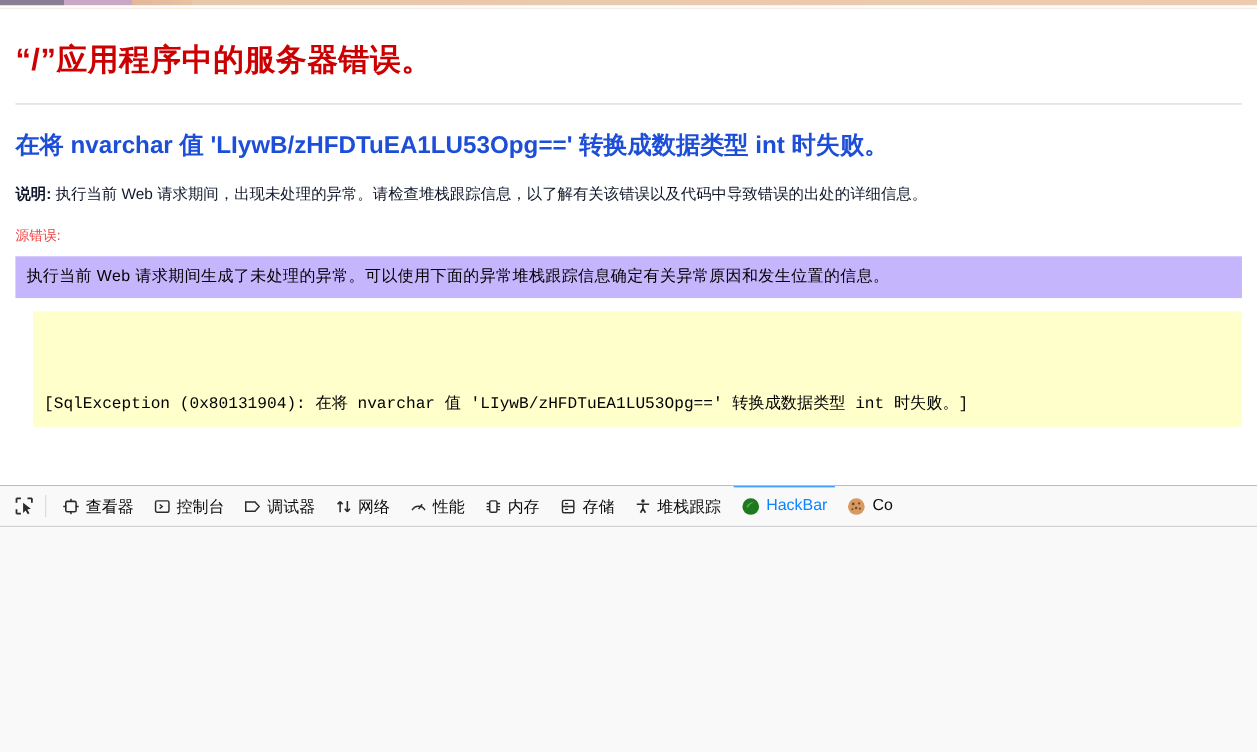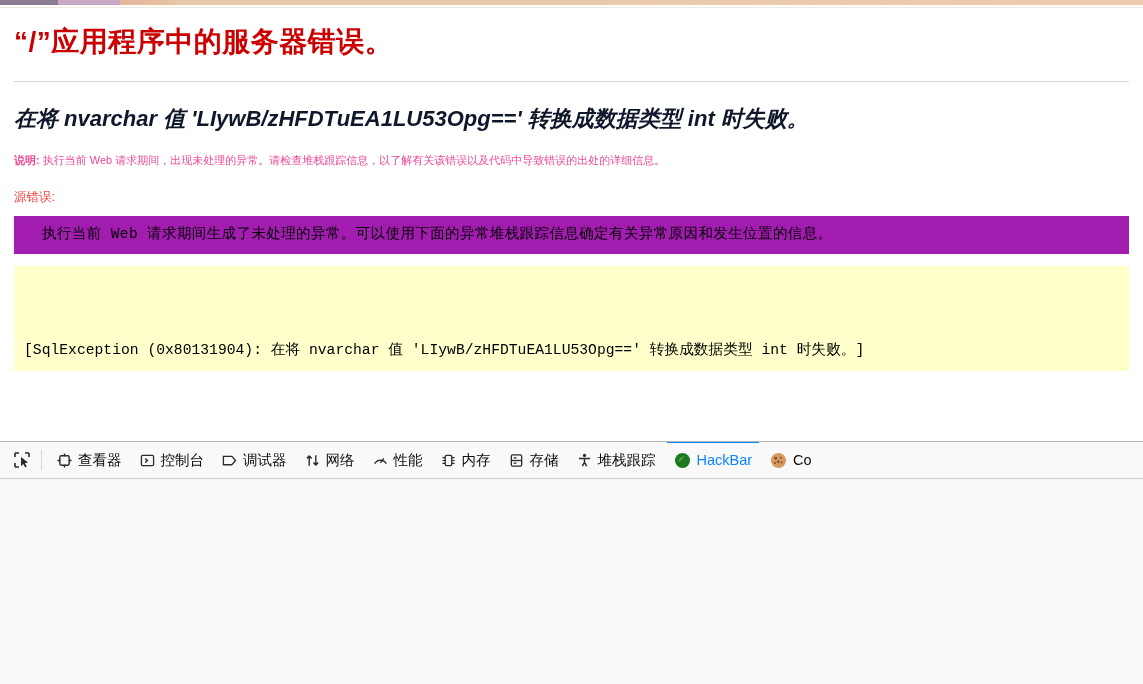--- a/index.html
+++ b/index.html
@@ -23,75 +23,74 @@
   }
   #top-progress-rest {
     position: absolute; top: 5px; left: 0;
     width: 1143px; height: 3px;
     background: #ffffff;
     border-bottom: 1px solid #f1e9df;
   }
 
   
   #error-page {
-    position: absolute; top: 9px; left: 0;
+    position: absolute; top: 22px; left: 0;
     width: 1143px; height: 432px;
     overflow: hidden;
     background: #ffffff;
     padding: 0 14px;
   }
   .err-title {
     color: #cc0000;
     font-size: 28px;
     font-weight: bold;
     margin: 14px 0 0 0;
     letter-spacing: 0.5px;
   }
   .err-hr {
     border: none;
     border-top: 1px solid #d4d4d4;
     margin: 20px 0 0 0;
   }
   .err-subtitle {
-    color: #0f172a;
+    color: #1d4ed8;
     font-size: 22px;
-    font-style: italic;
     font-weight: bold;
     margin: 22px 0 0 0;
   }
   .err-para {
-    font-size: 11px;
-    color: #ec4899;
+    font-size: 14px;
+    color: #0f172a;
     margin: 19px 0 0 0;
     line-height: 1.45;
   }
   .err-para b { font-weight: bold; }
   .err-label {
     font-size: 12.5px;
     font-weight: normal;
     color: #ef4444;
     margin: 20px 0 0 0;
   }
   .code-block {
-    background: #a21caf;
-    font-family: Liberation Mono, monospace;
+    background: #c4b5fd;
+    font-family: Liberation Sans, sans-serif;
     font-size: 14.5px;
     color: #000;
-    padding: 8px 28px;
+    padding: 8px 10px;
     margin: 10px 0 0 0;
     line-height: 1.5;
     letter-spacing: 0.4px;
   }
   .stack-block {
     background: #ffffcc;
     font-family: "Liberation Mono", monospace;
     font-size: 14.7px;
     color: #000;
     padding: 26px 8px 4px 10px;
-    margin: 12px 0 0 0;
+    margin: 12px 0 0 16px;
     line-height: 1.62;
     white-space: pre;
     overflow: hidden;
     height: 105px;
   }
 
   
   #devtools {
     position: absolute; left: 0; top: 441px;
     width: 1143px; height: 243px;

